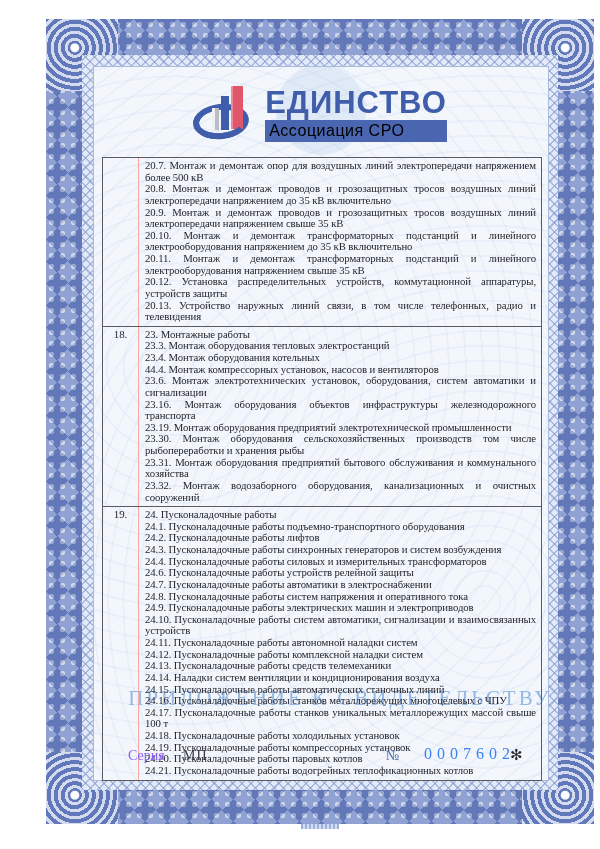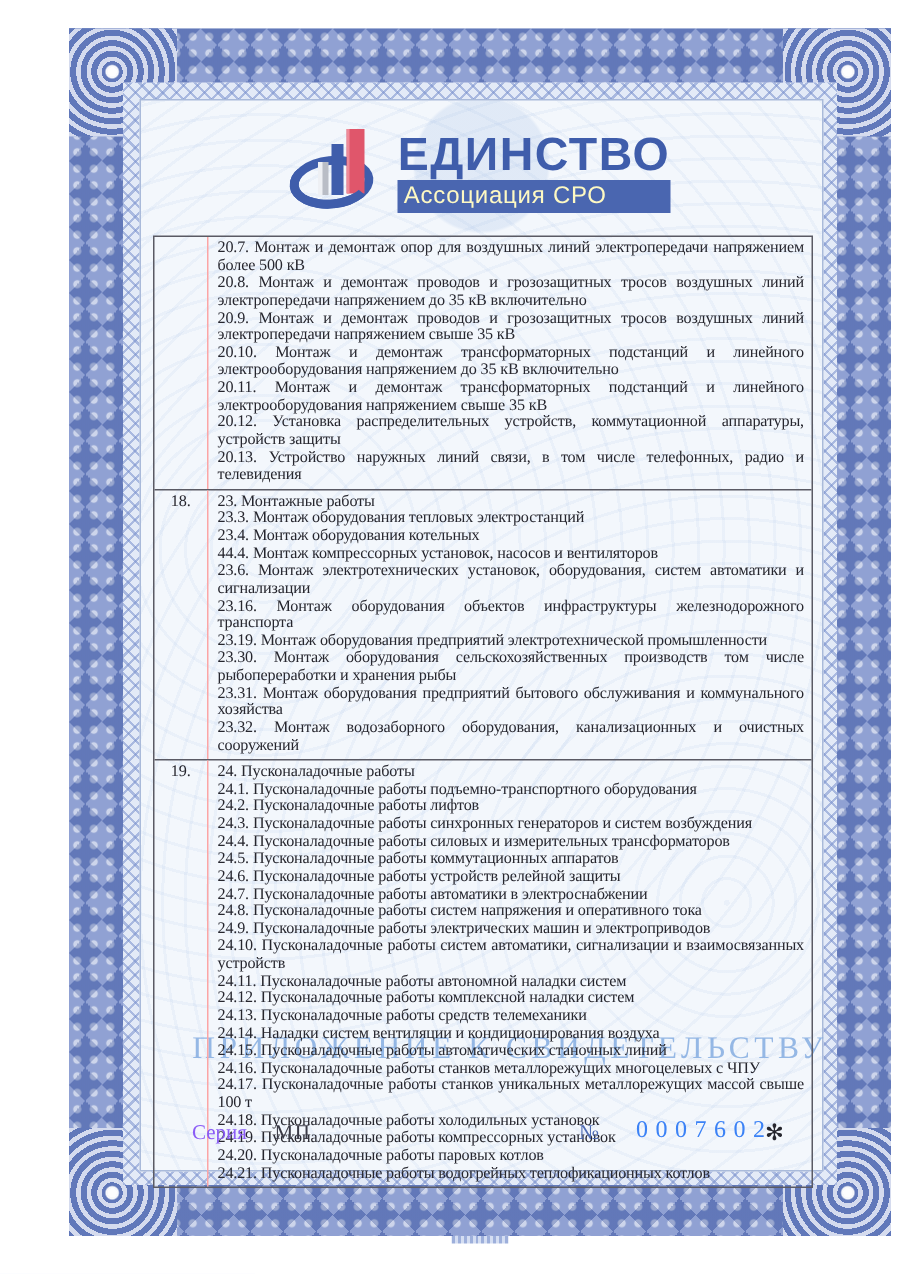--- a/index.html
+++ b/index.html
@@ -52,21 +52,21 @@
   .ellipse-back{position:absolute;left:0;bottom:3px;width:44px;height:23px;border:6px solid #3f5dab;border-radius:50%;transform:rotate(-6deg);}
   .bar{position:absolute;}
   .bar-gray{left:19px;bottom:12px;width:7px;height:22px;background:#b9bdc6;box-shadow:inset 3px 0 0 #eef0f4;}
   .bar-blue{left:28px;bottom:12px;width:8px;height:34px;background:#3f5dab;}
   .bar-red{left:38px;bottom:13px;width:12px;height:43px;background:#e0566b;box-shadow:inset 2px 0 0 #ef8a98;}
   .ellipse-front{position:absolute;left:0;bottom:3px;width:44px;height:23px;border:6px solid rgba(0,0,0,0);
         border-bottom-color:#3f5dab;border-left-color:#3f5dab;border-radius:50%;transform:rotate(-6deg);}
   .logo-text{display:flex;flex-direction:column;}
   .logo-title{font-family:"Liberation Sans","DejaVu Sans",sans-serif;font-weight:bold;
         font-size:31px;line-height:31px;color:#3f5dab;letter-spacing:1px;}
-  .logo-subtitle{margin-top:2px;background:#4a66b0;color:#fef9c3;
+  .logo-subtitle{margin-top:2px;background:#4a66b0;color:#000000;
         font-family:"Liberation Sans","DejaVu Sans",sans-serif;font-size:16px;line-height:21px;
         padding:0 8px 1px 4px;letter-spacing:.5px;}
 
   
   .watermark{position:absolute;left:75px;top:686px;width:450px;text-align:center;z-index:1;
         font-size:21px;letter-spacing:3px;color:rgba(125,168,222,.8);white-space:nowrap;padding-left:20px;}
 
   
   .worktable{position:absolute;left:82px;top:157px;width:440px;min-height:584px;z-index:2;
         border:1px solid #5a5a64;box-sizing:border-box;color:#26262e;}
@@ -151,21 +151,20 @@
           </div>
         </div>
         <div class="trow">
           <div class="tnum">19.</div>
           <div class="titems">
             <p class="witem">24. Пусконаладочные работы</p>
             <p class="witem">24.1. Пусконаладочные работы подъемно-транспортного оборудования</p>
             <p class="witem">24.2. Пусконаладочные работы лифтов</p>
             <p class="witem">24.3. Пусконаладочные работы синхронных генераторов и систем возбуждения</p>
             <p class="witem">24.4. Пусконаладочные работы силовых и измерительных трансформаторов</p>
-            <p class="witem">24.5. Пусконаладочные работы коммутационных аппаратов</p>
             <p class="witem">24.6. Пусконаладочные работы устройств релейной защиты</p>
             <p class="witem">24.7. Пусконаладочные работы автоматики в электроснабжении</p>
             <p class="witem">24.8. Пусконаладочные работы систем напряжения и оперативного тока</p>
             <p class="witem">24.9. Пусконаладочные работы электрических машин и электроприводов</p>
             <p class="witem">24.10. Пусконаладочные работы систем автоматики, сигнализации и взаимосвязанных устройств</p>
             <p class="witem">24.11. Пусконаладочные работы автономной наладки систем</p>
             <p class="witem">24.12. Пусконаладочные работы комплексной наладки систем</p>
             <p class="witem">24.13. Пусконаладочные работы средств телемеханики</p>
             <p class="witem">24.14. Наладки систем вентиляции и кондиционирования воздуха</p>
             <p class="witem">24.15. Пусконаладочные работы автоматических станочных линий</p>

